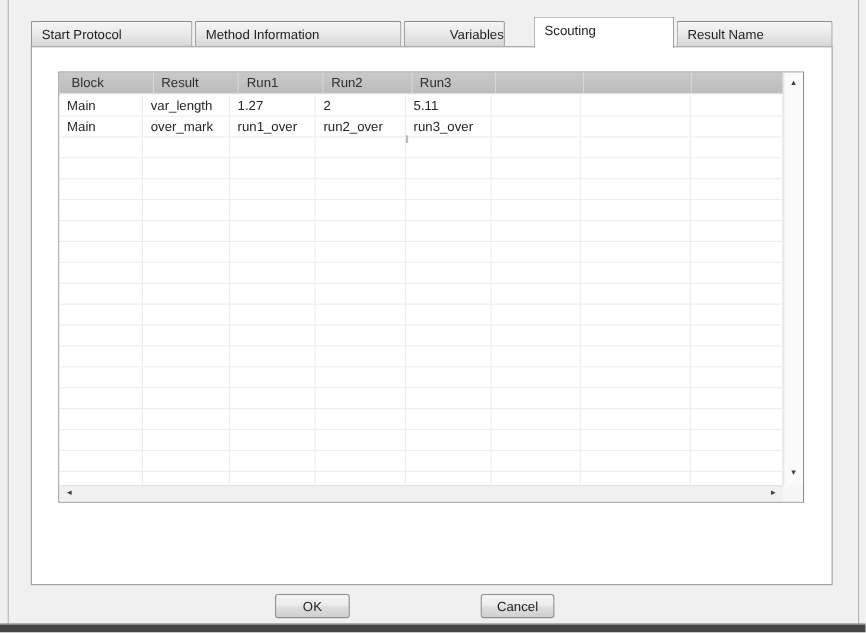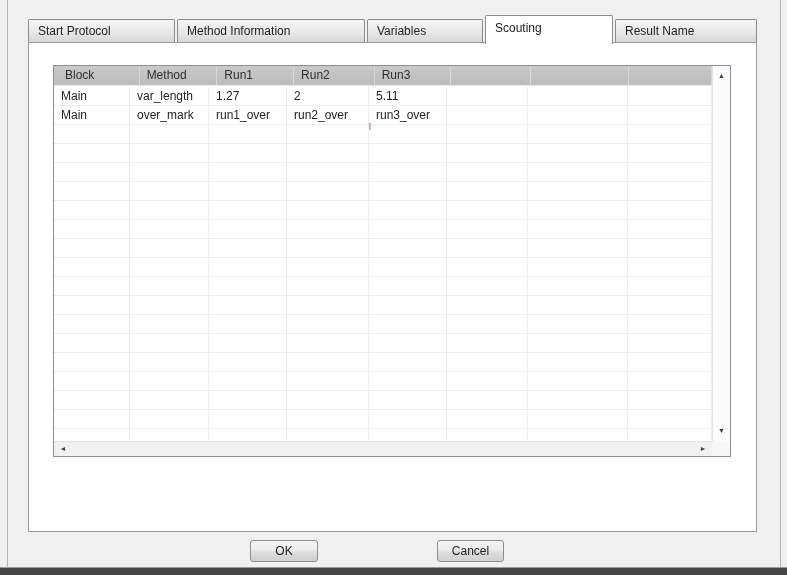--- a/index.html
+++ b/index.html
@@ -81,31 +81,31 @@
 </head>
 <body>
 
 <div class="left-edge"></div>
 <div class="right-edge"></div>
 <div class="bottom-strip"></div>
 
 <div class="tabbar" id="tabbar">
     <div class="tab" style="left: 149px; width: 188px;">Method Information</div>
     <div class="tab" style="left: 0px; width: 147px;">Start Protocol</div>
-    <div class="tab" style="left: 339px; width: 116px;">Variables</div>
+    <div class="tab" style="left: 339px; width: 92px; text-align: right;">Variables</div>
     <div class="tab" style="left: 587px; width: 142px;">Result Name</div>
     <div class="tab active" style="left: 457px; width: 128px;">Scouting</div>
   </div>
 
 <div class="panel"></div>
 
 <div class="grid">
   <div class="grid-header" id="grid-header">
       <div class="hcell" style="width: 87px; padding-left: 11px;">Block</div>
-      <div class="hcell" style="width: 79px;">Method</div>
+      <div class="hcell" style="width: 79px;">Result</div>
       <div class="hcell" style="width: 78px;">Run1</div>
       <div class="hcell" style="width: 82px;">Run2</div>
       <div class="hcell" style="width: 78px;">Run3</div>
       <div class="hcell" style="width: 81px;"></div>
       <div class="hcell" style="width: 100px;"></div>
       <div class="hcell" style="width: 84px;"></div>
     </div>
   <div class="grid-body" id="grid-body">
       <div class="grow">
         <div class="gcell" style="width: 76px;">Main</div>

